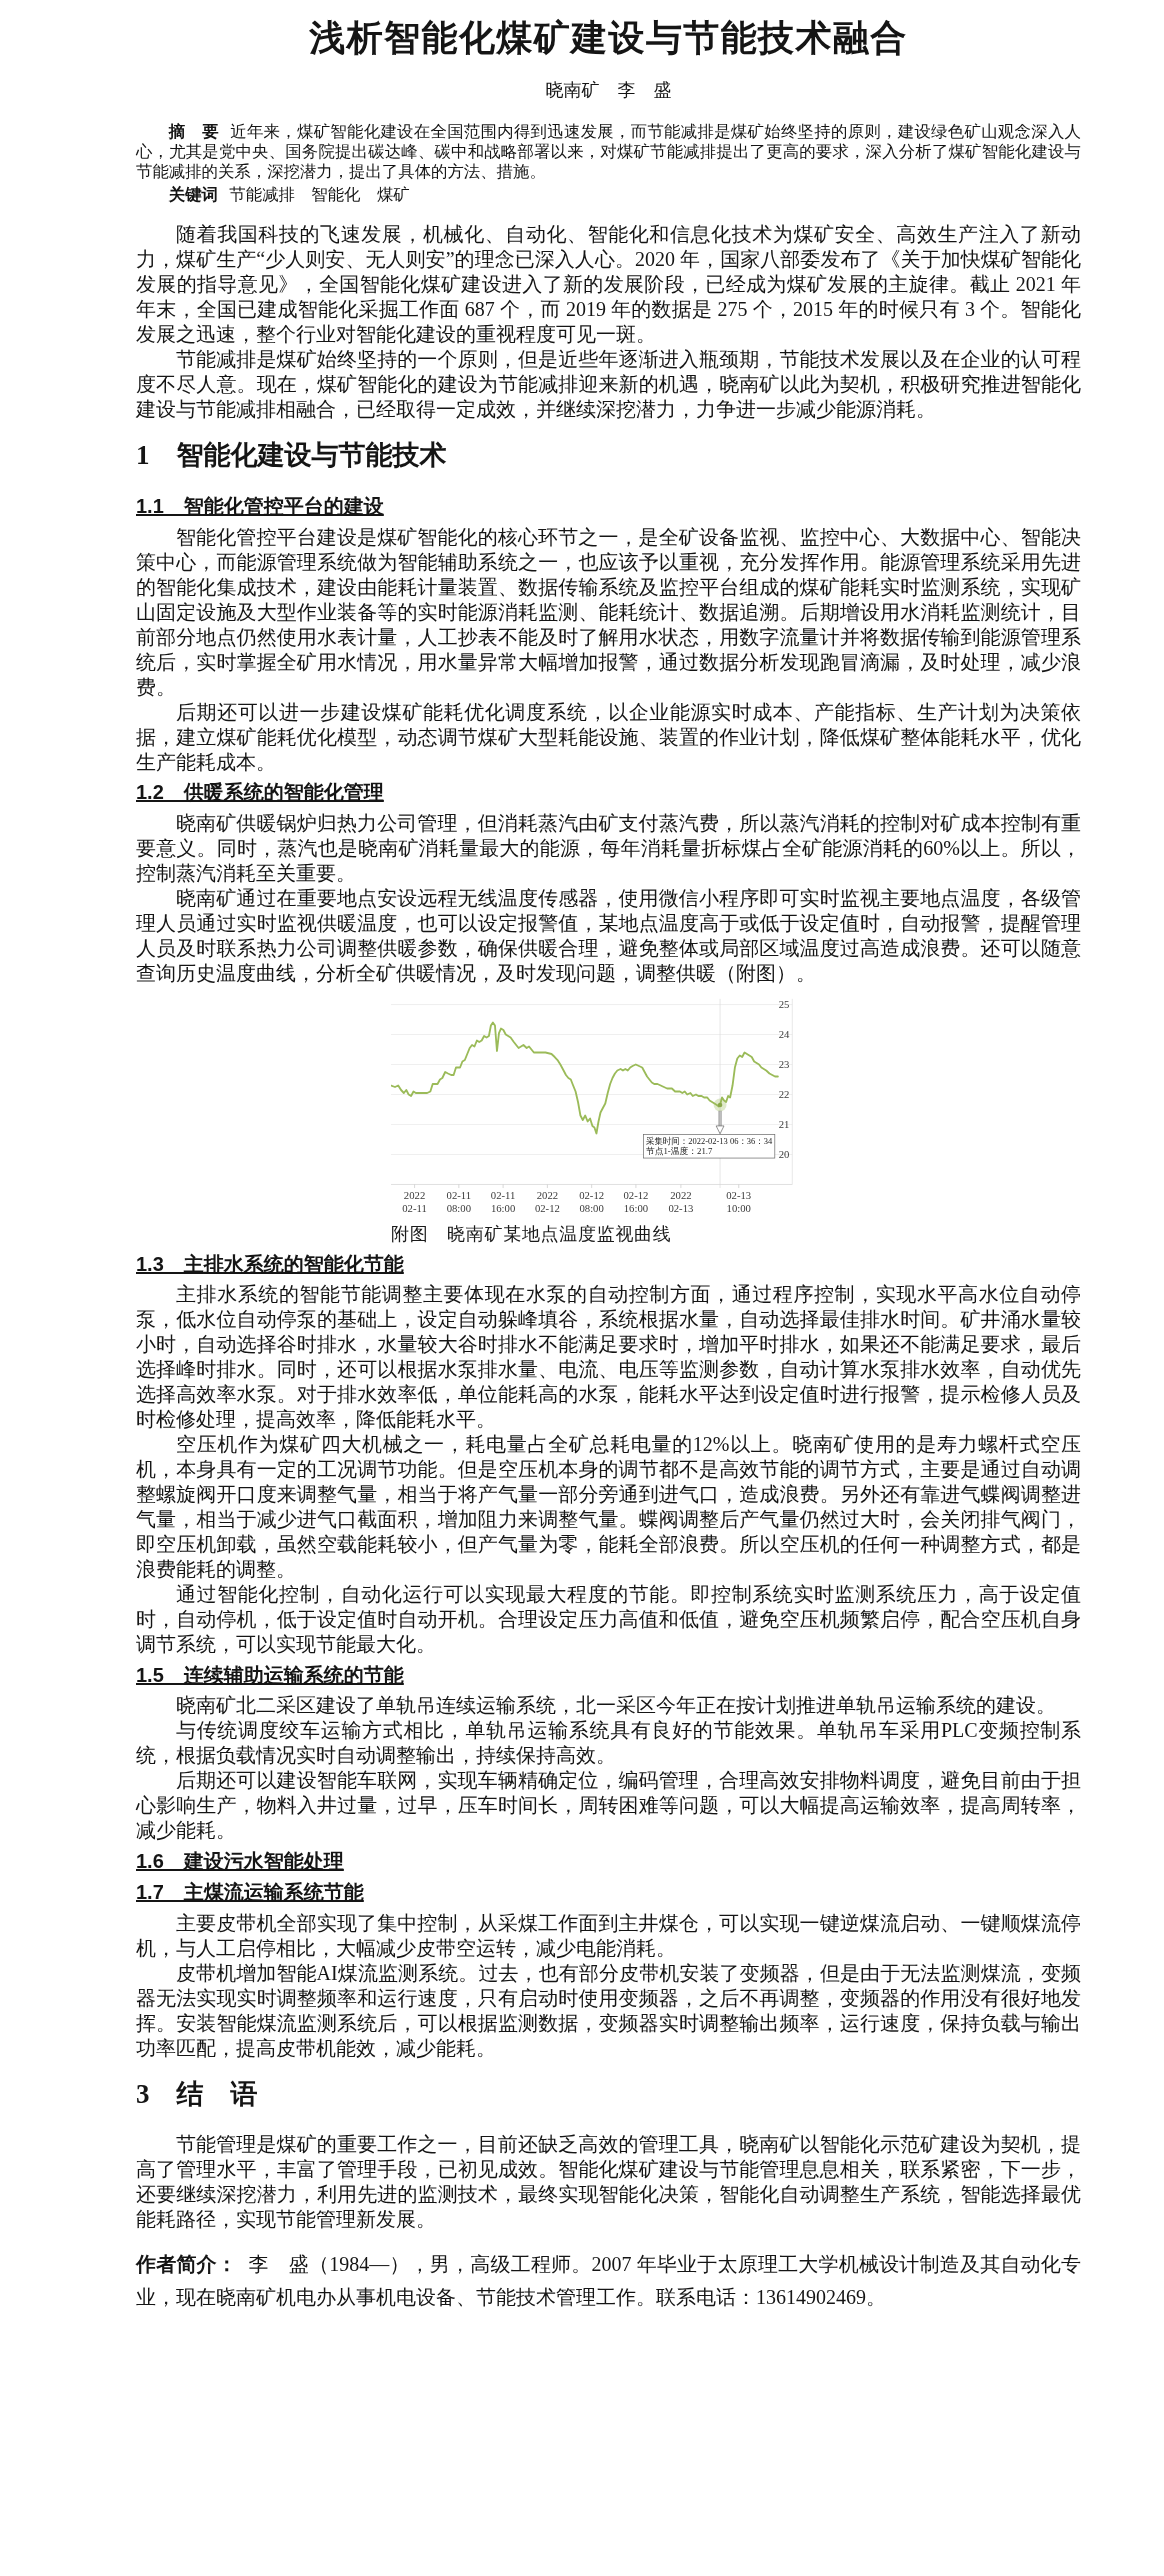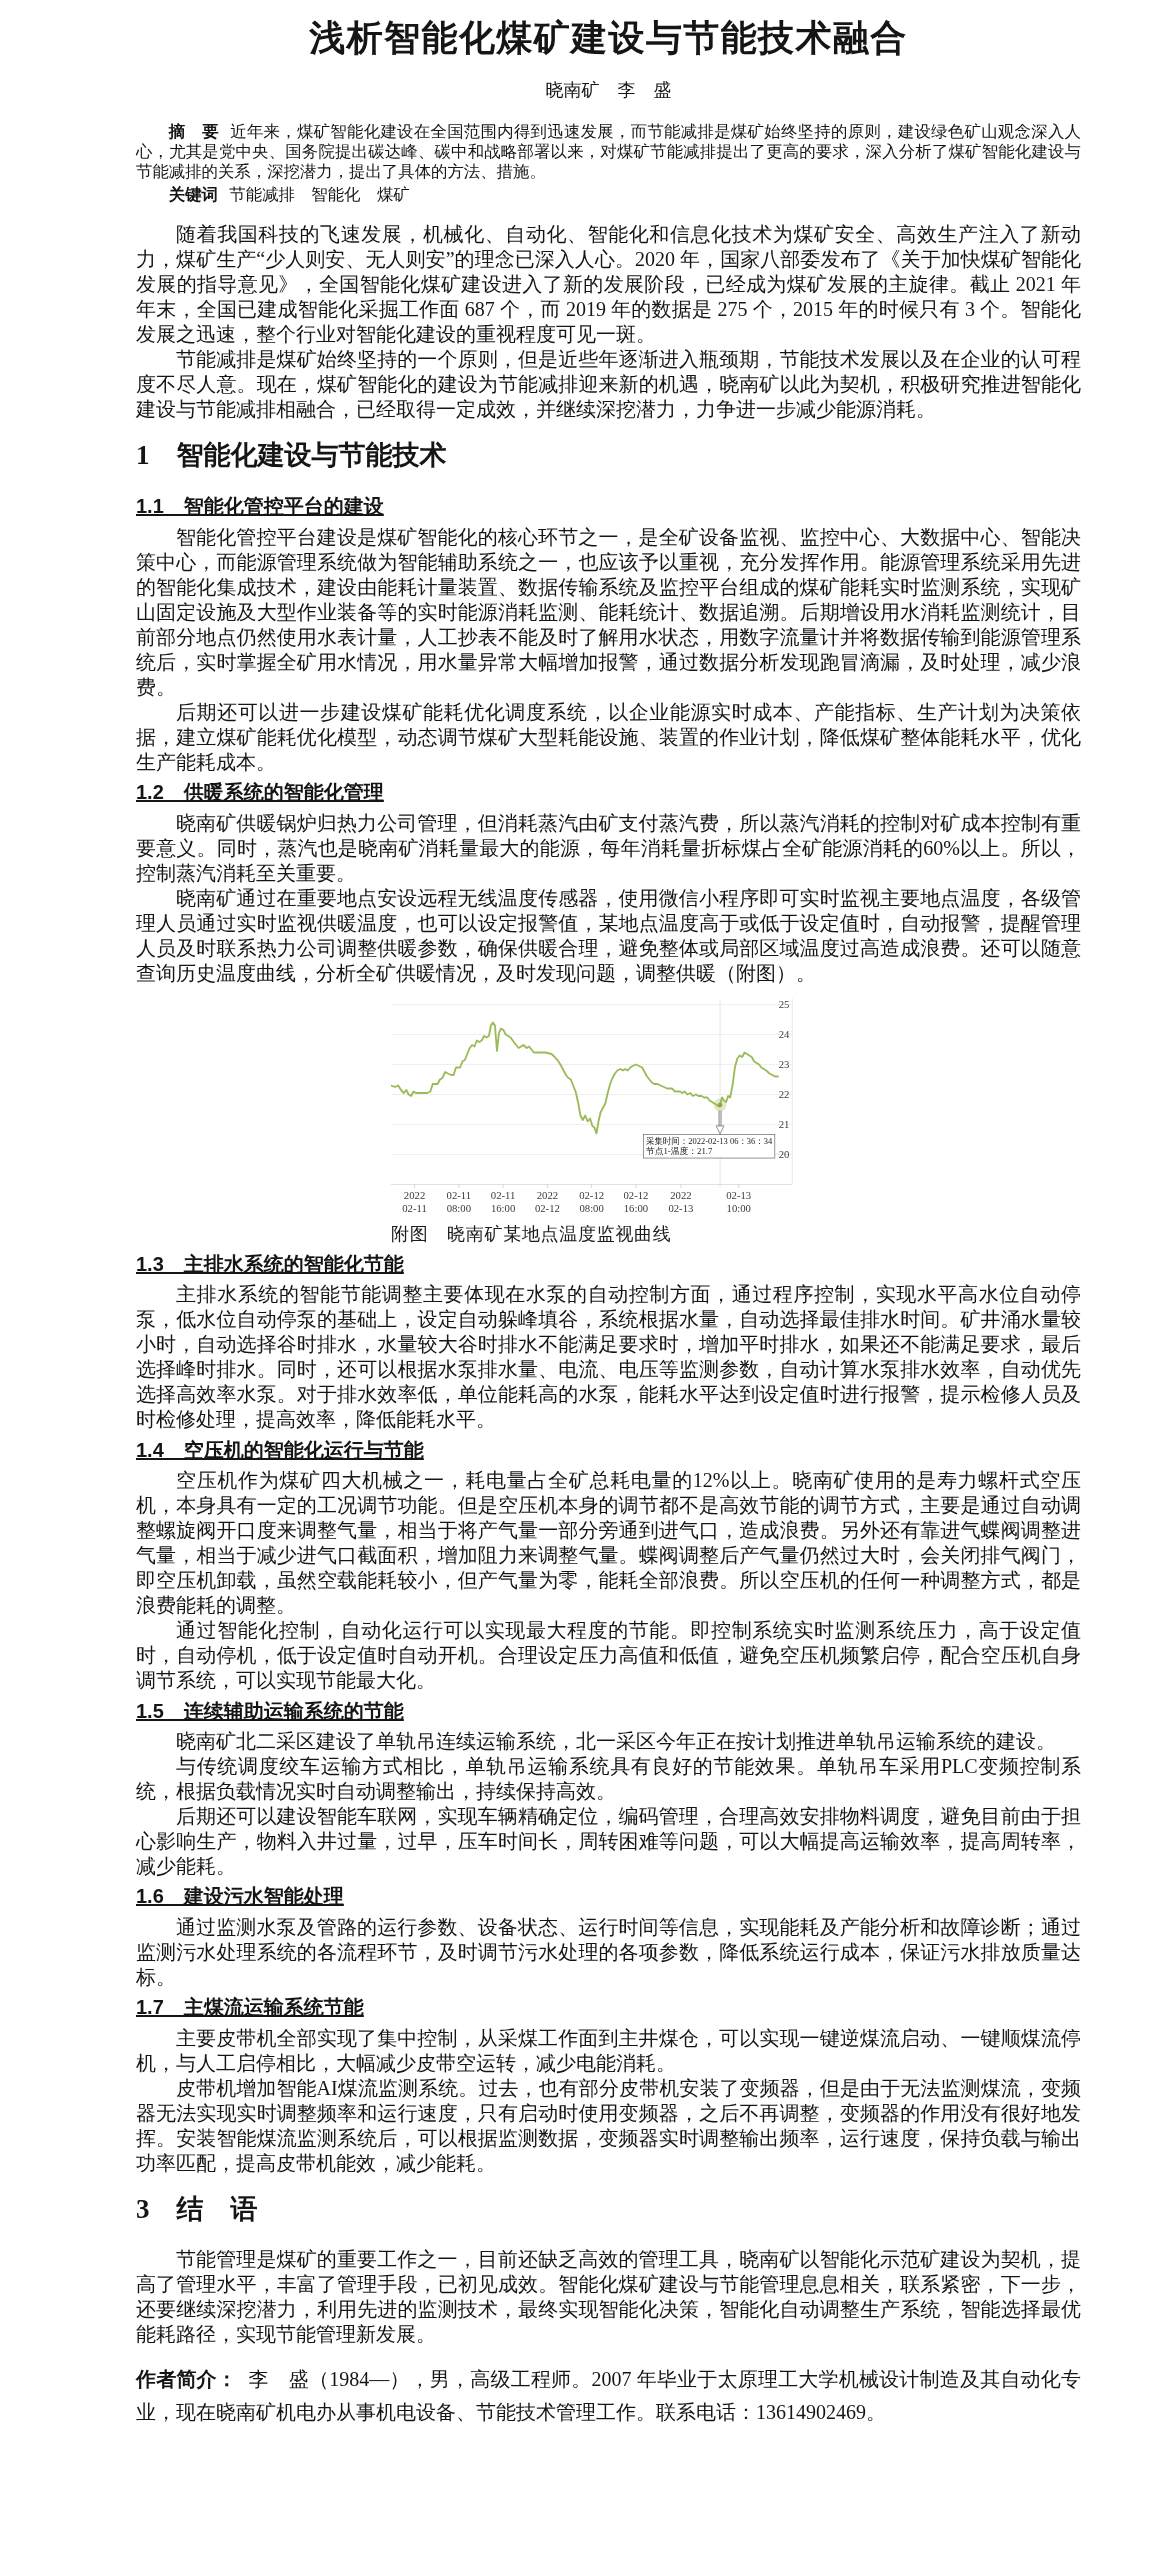--- a/index.html
+++ b/index.html
@@ -147,29 +147,27 @@
           <circle cx="460.84" cy="156.70000000000005" r="3.2" fill="#8aa84a"></circle>
           <line x1="459.44" y1="164.70000000000005" x2="459.44" y2="186" stroke="#555" stroke-width="1"></line>
           <line x1="462.23999999999995" y1="164.70000000000005" x2="462.23999999999995" y2="186" stroke="#555" stroke-width="1"></line>
           <polygon points="455.34,186 466.34,186 460.84,197" fill="#ffffff" stroke="#555" stroke-width="0.9"></polygon>
           <rect x="353.5" y="198" width="184" height="33" fill="#ffffff" stroke="#6a6a6a" stroke-width="1"></rect>
           <text x="357" y="211" font-size="12.3" fill="#222" textLength="177" lengthAdjust="spacingAndGlyphs">采集时间：2022-02-13 06：36：34</text>
           <text x="357" y="226" font-size="12.3" fill="#222">节点1-温度：21.7</text>
         </svg><figcaption>附图　晓南矿某地点温度监视曲线</figcaption></figure>
       <h3>1.3　主排水系统的智能化节能</h3>
       <p>主排水系统的智能节能调整主要体现在水泵的自动控制方面，通过程序控制，实现水平高水位自动停泵，低水位自动停泵的基础上，设定自动躲峰填谷，系统根据水量，自动选择最佳排水时间。矿井涌水量较小时，自动选择谷时排水，水量较大谷时排水不能满足要求时，增加平时排水，如果还不能满足要求，最后选择峰时排水。同时，还可以根据水泵排水量、电流、电压等监测参数，自动计算水泵排水效率，自动优先选择高效率水泵。对于排水效率低，单位能耗高的水泵，能耗水平达到设定值时进行报警，提示检修人员及时检修处理，提高效率，降低能耗水平。</p>
-      <h3>1.4　空压机的智能化运行与节能</h3>
       <p>空压机作为煤矿四大机械之一，耗电量占全矿总耗电量的12%以上。晓南矿使用的是寿力螺杆式空压机，本身具有一定的工况调节功能。但是空压机本身的调节都不是高效节能的调节方式，主要是通过自动调整螺旋阀开口度来调整气量，相当于将产气量一部分旁通到进气口，造成浪费。另外还有靠进气蝶阀调整进气量，相当于减少进气口截面积，增加阻力来调整气量。蝶阀调整后产气量仍然过大时，会关闭排气阀门，即空压机卸载，虽然空载能耗较小，但产气量为零，能耗全部浪费。所以空压机的任何一种调整方式，都是浪费能耗的调整。</p>
       <p>通过智能化控制，自动化运行可以实现最大程度的节能。即控制系统实时监测系统压力，高于设定值时，自动停机，低于设定值时自动开机。合理设定压力高值和低值，避免空压机频繁启停，配合空压机自身调节系统，可以实现节能最大化。</p>
       <h3>1.5　连续辅助运输系统的节能</h3>
       <p>晓南矿北二采区建设了单轨吊连续运输系统，北一采区今年正在按计划推进单轨吊运输系统的建设。</p>
       <p>与传统调度绞车运输方式相比，单轨吊运输系统具有良好的节能效果。单轨吊车采用PLC变频控制系统，根据负载情况实时自动调整输出，持续保持高效。</p>
       <p>后期还可以建设智能车联网，实现车辆精确定位，编码管理，合理高效安排物料调度，避免目前由于担心影响生产，物料入井过量，过早，压车时间长，周转困难等问题，可以大幅提高运输效率，提高周转率，减少能耗。</p>
       <h3>1.6　建设污水智能处理</h3>
-      <p>通过监测水泵及管路的运行参数、设备状态、运行时间等信息，实现能耗及产能分析和故障诊断；通过监测污水处理系统的各流程环节，及时调节污水处理的各项参数，降低系统运行成本，保证污水排放质量达标。</p>
       <h3>1.7　主煤流运输系统节能</h3>
       <p>主要皮带机全部实现了集中控制，从采煤工作面到主井煤仓，可以实现一键逆煤流启动、一键顺煤流停机，与人工启停相比，大幅减少皮带空运转，减少电能消耗。</p>
       <p>皮带机增加智能AI煤流监测系统。过去，也有部分皮带机安装了变频器，但是由于无法监测煤流，变频器无法实现实时调整频率和运行速度，只有启动时使用变频器，之后不再调整，变频器的作用没有很好地发挥。安装智能煤流监测系统后，可以根据监测数据，变频器实时调整输出频率，运行速度，保持负载与输出功率匹配，提高皮带机能效，减少能耗。</p>
       <h2>3　结　语</h2>
       <p>节能管理是煤矿的重要工作之一，目前还缺乏高效的管理工具，晓南矿以智能化示范矿建设为契机，提高了管理水平，丰富了管理手段，已初见成效。智能化煤矿建设与节能管理息息相关，联系紧密，下一步，还要继续深挖潜力，利用先进的监测技术，最终实现智能化决策，智能化自动调整生产系统，智能选择最优能耗路径，实现节能管理新发展。</p>
     </div>
 
   <p class="bio"><span class="inline-label">作者简介：</span><span>李　盛（1984—），男，高级工程师。2007 年毕业于太原理工大学机械设计制造及其自动化专业，现在晓南矿机电办从事机电设备、节能技术管理工作。联系电话：13614902469。</span></p>
 </div>
 

